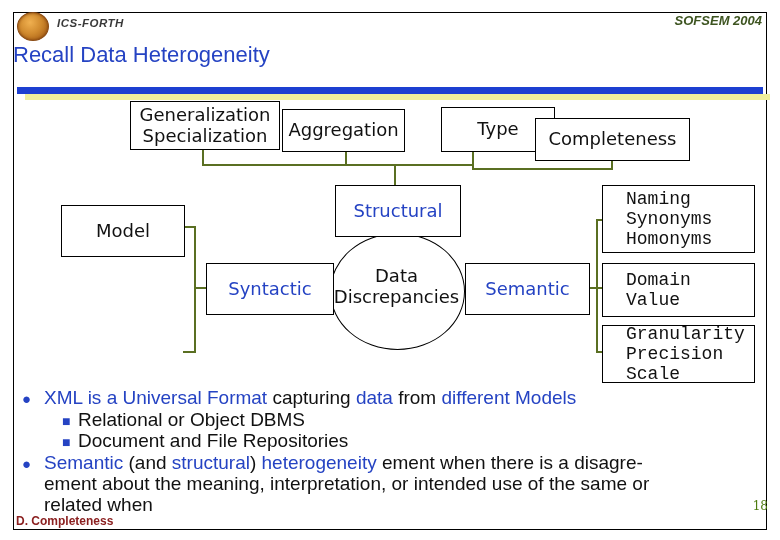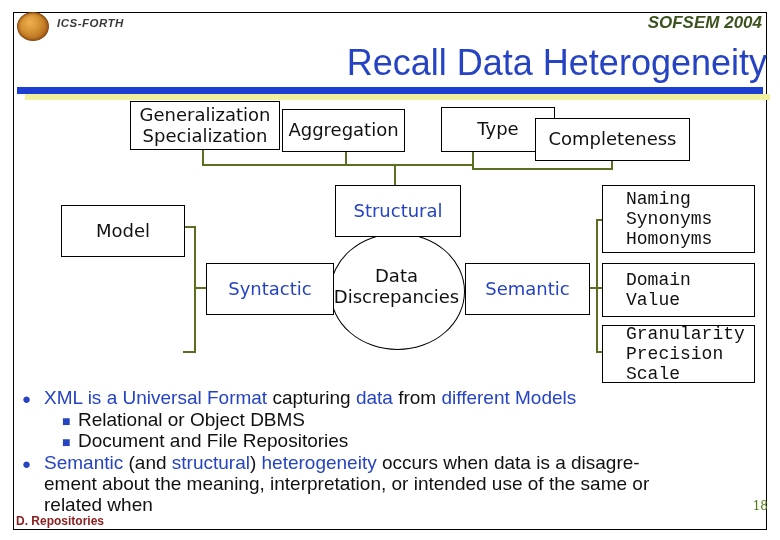--- a/index.html
+++ b/index.html
@@ -23,26 +23,26 @@
   .logo{
     position:absolute;left:17px;top:12px;width:30px;height:27px;border-radius:50%;
     background:radial-gradient(circle at 40% 35%, #f0b050 0%, #d08a2e 45%, #b26a1c 75%, #95511a 100%);
     border:1px solid #8a4a12;box-shadow:inset 0 0 3px #7a3e0c;
   }
   .org-name{
     position:absolute;left:57px;top:17px;font-size:11.5px;font-style:italic;font-weight:bold;
     color:#3a3a3a;letter-spacing:0.5px;
   }
   .conf-label{
-    position:absolute;right:18px;top:13px;font-size:17px;font-style:italic;font-weight:bold;
+    position:absolute;right:18px;top:13px;font-size:13px;font-style:italic;font-weight:bold;
     color:var(--conf-green);
   }
   .slide-title{
-    position:absolute;left:13px;top:42px;width:754px;text-align:right;
-    font-size:36px;color:var(--accent);
+    position:absolute;left:13px;top:42px;width:754px;text-align:left;
+    font-size:22px;color:var(--accent);
   }
   .rule-blue{position:absolute;left:17px;top:87px;width:746px;height:7px;background:var(--bar-blue);}
   .rule-yellow{position:absolute;left:25px;top:94px;width:745px;height:6px;background:var(--bar-yellow);}
 
   .dbox{
     position:absolute;background:#ffffff;border:1.5px solid #000;color:var(--body-text);
     font-family:"DejaVu Sans",sans-serif;font-size:18px;line-height:1.12;
     display:flex;align-items:center;justify-content:center;text-align:center;z-index:2;
   }
   .dbox.leftalign{justify-content:flex-start;text-align:left;padding-left:23px;font-family:Liberation Mono, monospace;}
@@ -122,20 +122,20 @@
 
   <div class="conn" style="left:588px;top:287px;width:14px;height:2px;"></div>
   <div class="conn" style="left:596px;top:219px;width:2px;height:134px;"></div>
   <div class="conn" style="left:596px;top:219px;width:6px;height:2px;"></div>
   <div class="conn" style="left:596px;top:351px;width:6px;height:2px;"></div>
 
   <div class="bullet-list">
       <div class="bline b1"><span class="marker">●</span><span class="seg-accent">XML is a Universal Format </span><span class="seg-body">capturing </span><span class="seg-accent">data </span><span class="seg-body">from </span><span class="seg-accent">different Models</span></div>
       <div class="bline b2"><span class="marker">■</span><span class="seg-body">Relational or Object DBMS</span></div>
       <div class="bline b2"><span class="marker">■</span><span class="seg-body">Document and File Repositories</span></div>
-      <div class="bline b1"><span class="marker">●</span><span class="seg-accent">Semantic </span><span class="seg-body">(and </span><span class="seg-accent">structural</span><span class="seg-body">) </span><span class="seg-accent">heterogeneity </span><span class="seg-body">occurs when data is a disagre-</span></div>
+      <div class="bline b1"><span class="marker">●</span><span class="seg-accent">Semantic </span><span class="seg-body">(and </span><span class="seg-accent">structural</span><span class="seg-body">) </span><span class="seg-accent">heterogeneity </span><span class="seg-body">ement when there is a disagre-</span></div>
       <div class="bline cont"><span class="seg-body">ement about the meaning, interpretation, or intended use of the same or</span></div>
       <div class="bline cont"><span class="seg-body">related when</span></div>
     </div>
 
-  <div class="author-label">D. Repositories</div>
+  <div class="author-label">D. Completeness</div>
   <div class="page-number">18</div>
 </div>
 
 </body></html>

